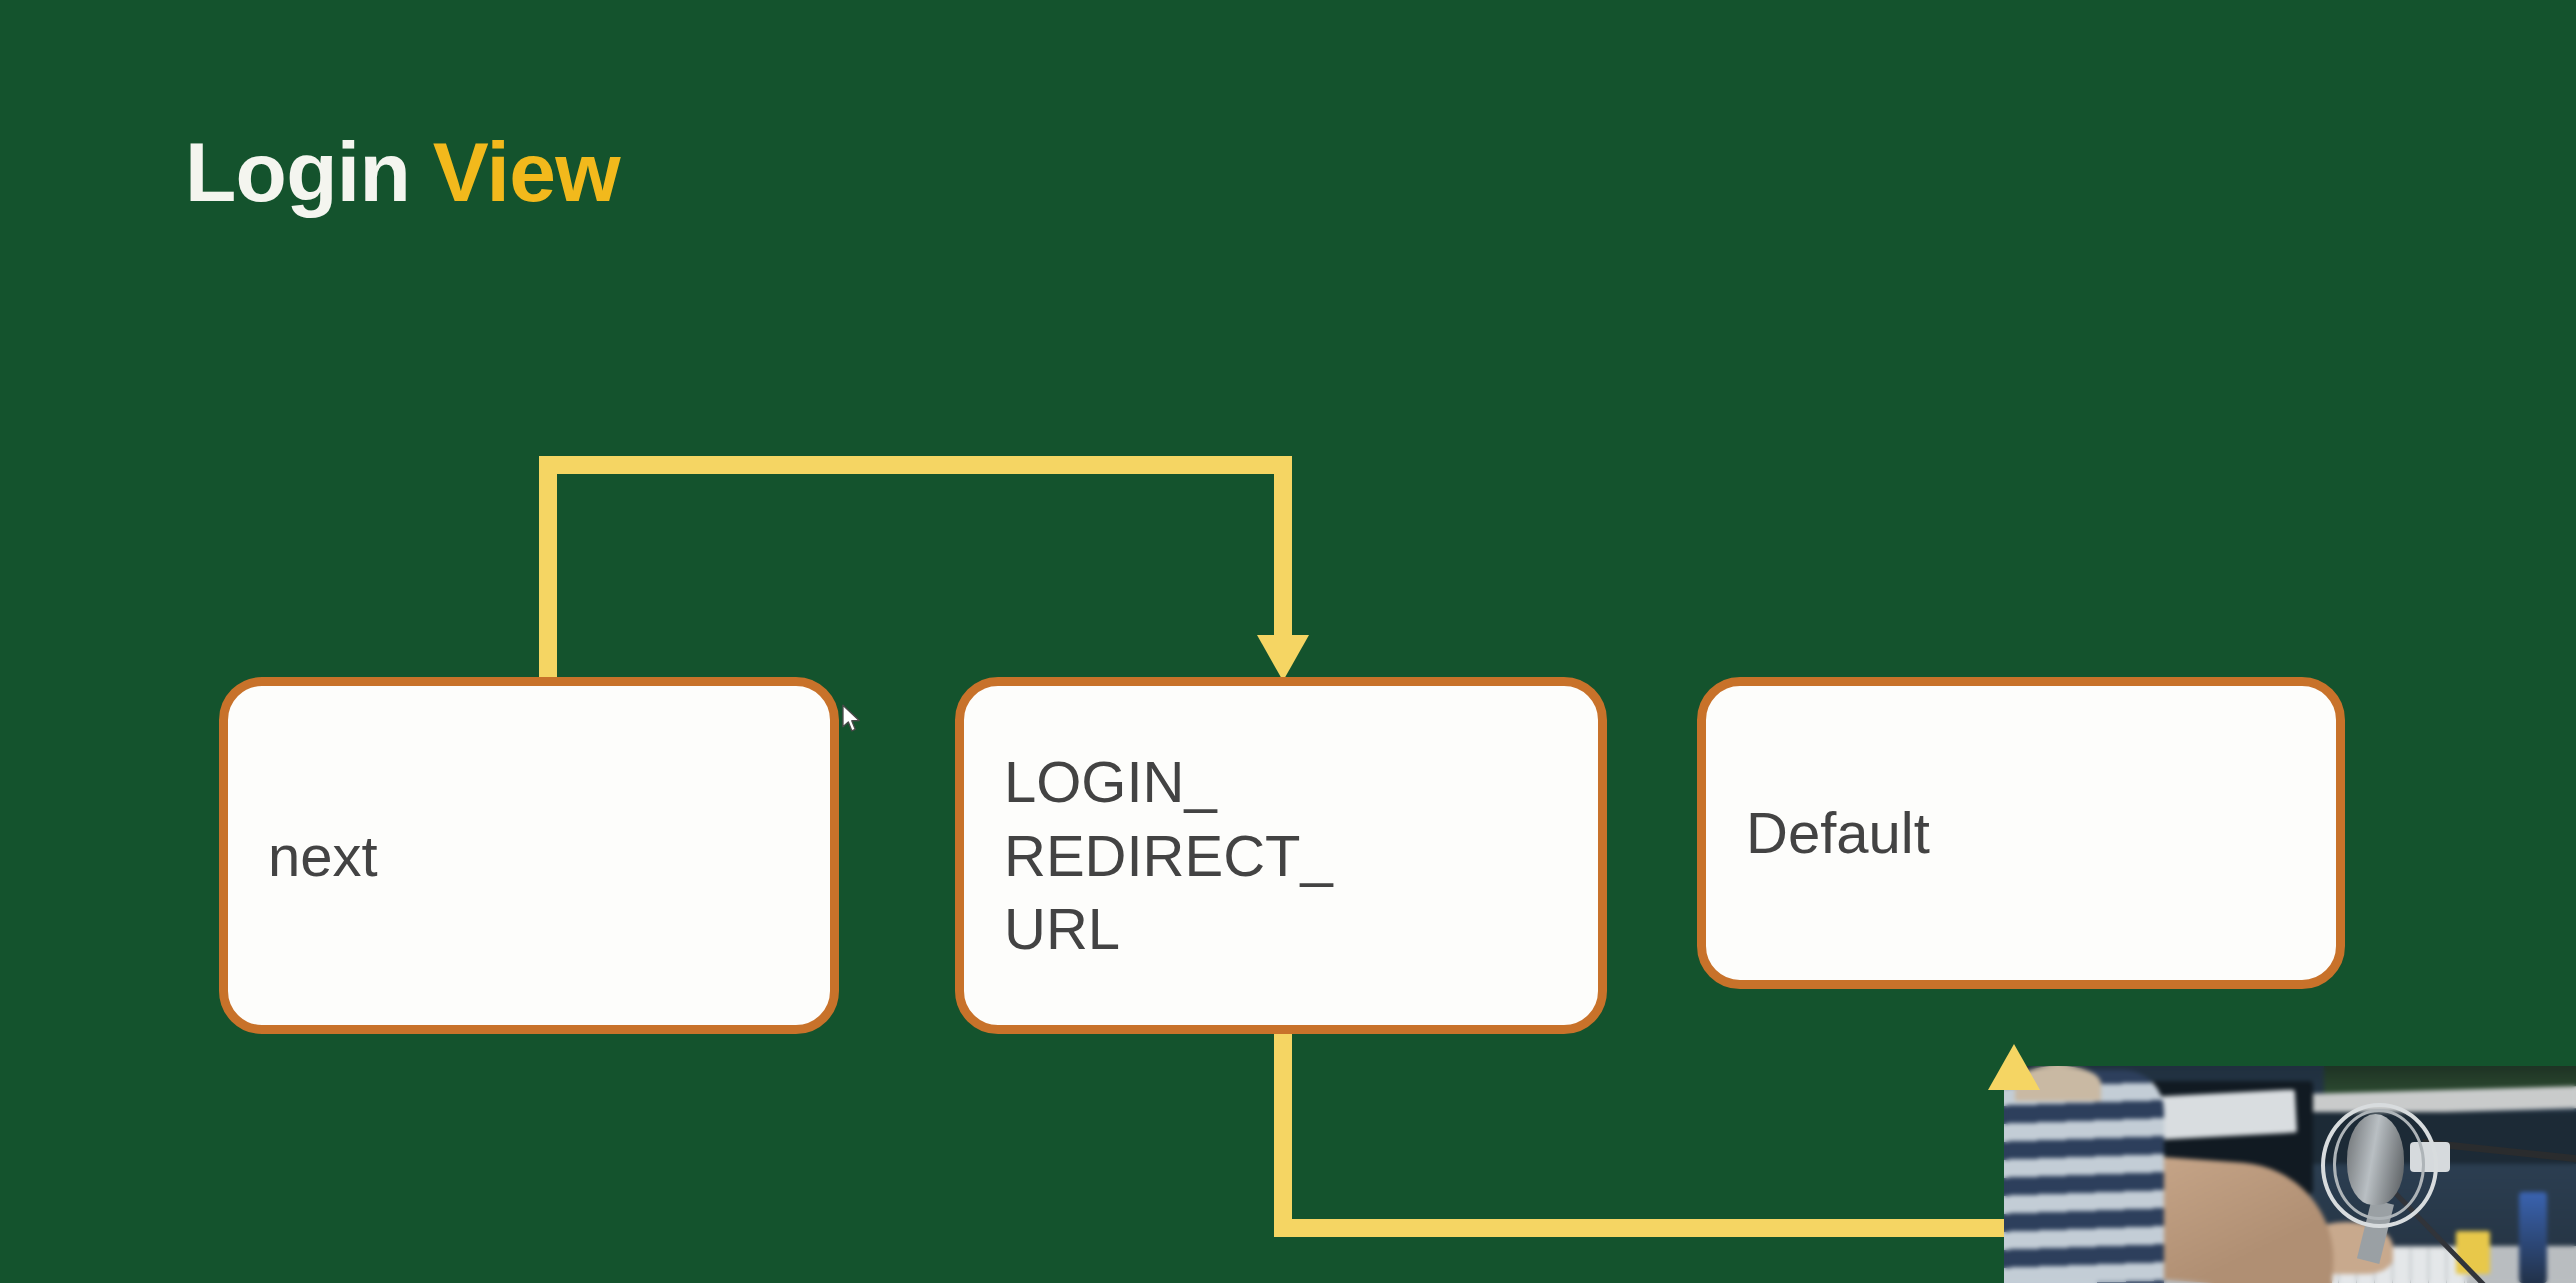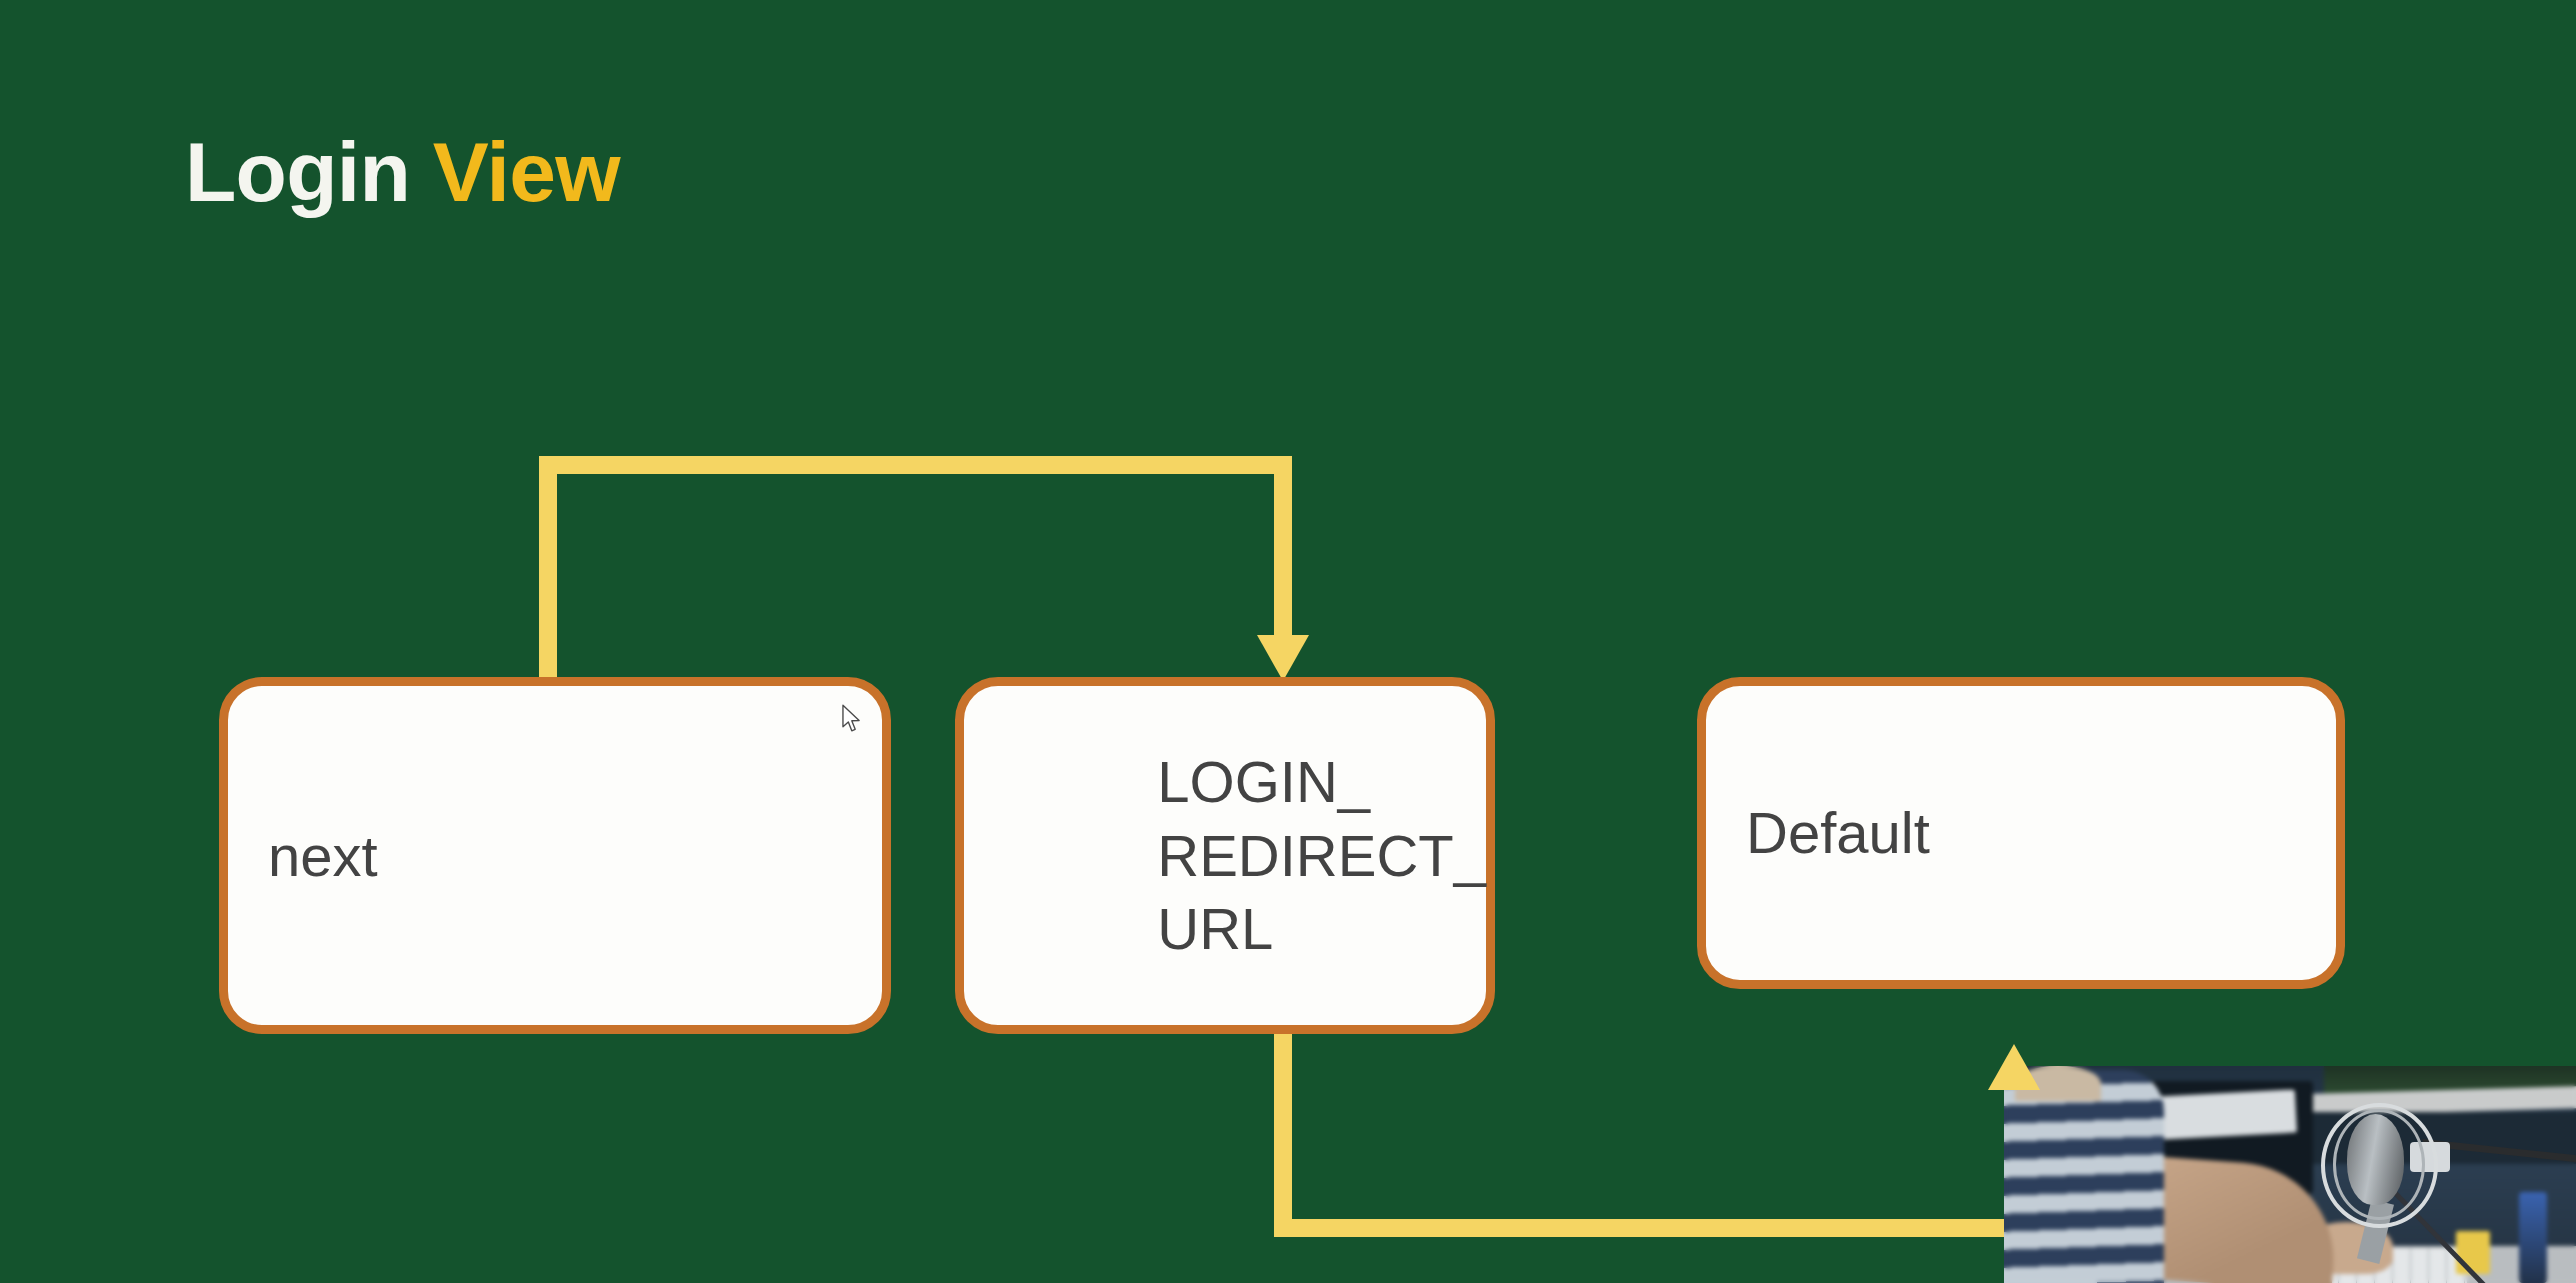--- a/index.html
+++ b/index.html
@@ -45,22 +45,22 @@
   .node-label {
     color: #434343;
     font-size: 58px;
     font-weight: 400;
     line-height: 1.27;
     padding-left: 40px;
     letter-spacing: 0px;
     white-space: pre-line;
   }
 
-  #node-next   { left: 219px;  top: 677px; width: 672px;  height: 357px; }
-  #node-login  { left: 955px; top: 677px; width: 540px;  height: 357px; justify-content: flex-end; }
+  #node-next   { left: 219px;  top: 677px; width: 620px;  height: 357px; }
+  #node-login  { left: 955px; top: 677px; width: 652px;  height: 357px; }
   #node-default{ left: 1697px; top: 677px; width: 648px;  height: 312px; }
 
   
   .seg {
     position: absolute;
     background: #f5d563;
     z-index: 4;
   }
   
   #seg-t-up    { left: 539px;  top: 456px;  width: 18px;  height: 232px; }

